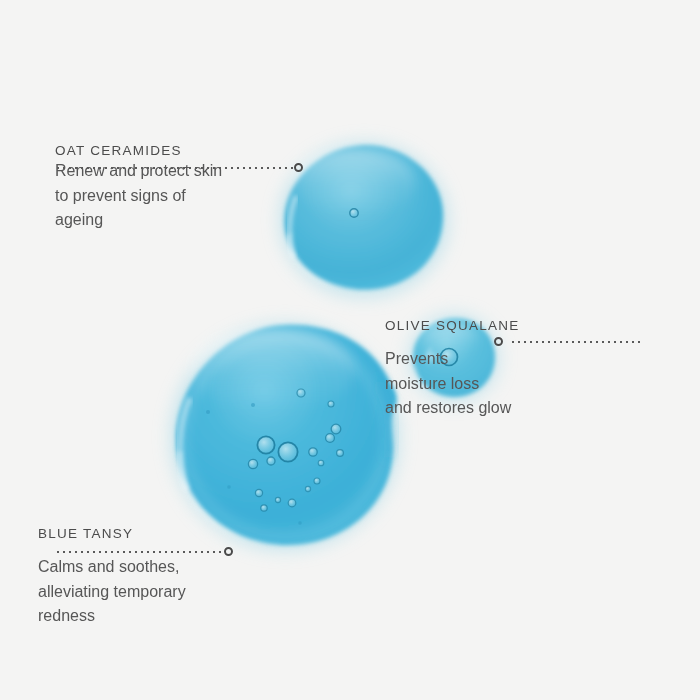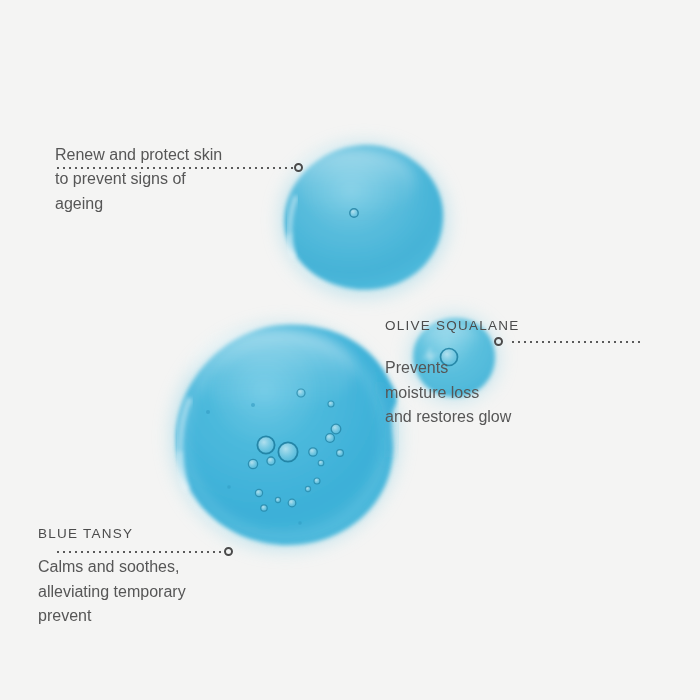--- a/index.html
+++ b/index.html
@@ -70,21 +70,21 @@
   }
 
   
   #callout-oat { left: 55px; top: 143px; }
   #callout-oat .body { }
   #leader-oat { left: 55px; top: 167px; width: 240px; }
   #dot-oat { left: 294px; top: 163px; }
 
   
   #callout-olive { left: 385px; top: 318px; width: 262px; text-align: left; }
-  #callout-olive .body { margin-top: 22px; }
+  #callout-olive .body { margin-top: 13px; }
   #leader-olive { left: 510px; top: 341px; width: 133px; }
   #dot-olive { left: 494px; top: 337px; }
 
   
   #callout-tansy { left: 38px; top: 526px; }
   #callout-tansy .body { margin-top: 13px; }
   #leader-tansy { left: 55px; top: 551px; width: 170px; }
   #dot-tansy { left: 224px; top: 547px; }
 </style>
 </head>
@@ -224,38 +224,39 @@
         <circle cx="331" cy="404" r="3.0" fill="url(#bubbleFill)" stroke="#1f7fa0" stroke-opacity="0.65" stroke-width="1.1"></circle>
         <circle cx="253" cy="405" r="2.0" fill="#2a93bb" fill-opacity="0.5"></circle>
         <circle cx="208" cy="412" r="2.0" fill="#2a93bb" fill-opacity="0.45"></circle>
         <circle cx="229" cy="487" r="1.8" fill="#2a93bb" fill-opacity="0.4"></circle>
         <circle cx="300" cy="523" r="1.8" fill="#2a93bb" fill-opacity="0.4"></circle>
       </g>
     </g>
   </svg>
 
   <div class="callout" id="callout-oat">
+    <div class="heading">OAT CERAMIDES</div>
     <div class="body">Renew and protect skin
 to prevent signs of
 ageing</div>
   </div>
   <div class="leader" id="leader-oat"></div>
   <div class="leader-dot" id="dot-oat"></div>
 
   <div class="callout" id="callout-olive">
     <div class="heading">OLIVE SQUALANE</div>
     <div class="body">Prevents
 moisture loss
 and restores glow</div>
   </div>
   <div class="leader" id="leader-olive"></div>
   <div class="leader-dot" id="dot-olive"></div>
 
   <div class="callout" id="callout-tansy">
     <div class="heading">BLUE TANSY</div>
     <div class="body">Calms and soothes,
 alleviating temporary
-prevent</div>
+redness</div>
   </div>
   <div class="leader" id="leader-tansy"></div>
   <div class="leader-dot" id="dot-tansy"></div>
 
 </div>
 
 </body></html>

